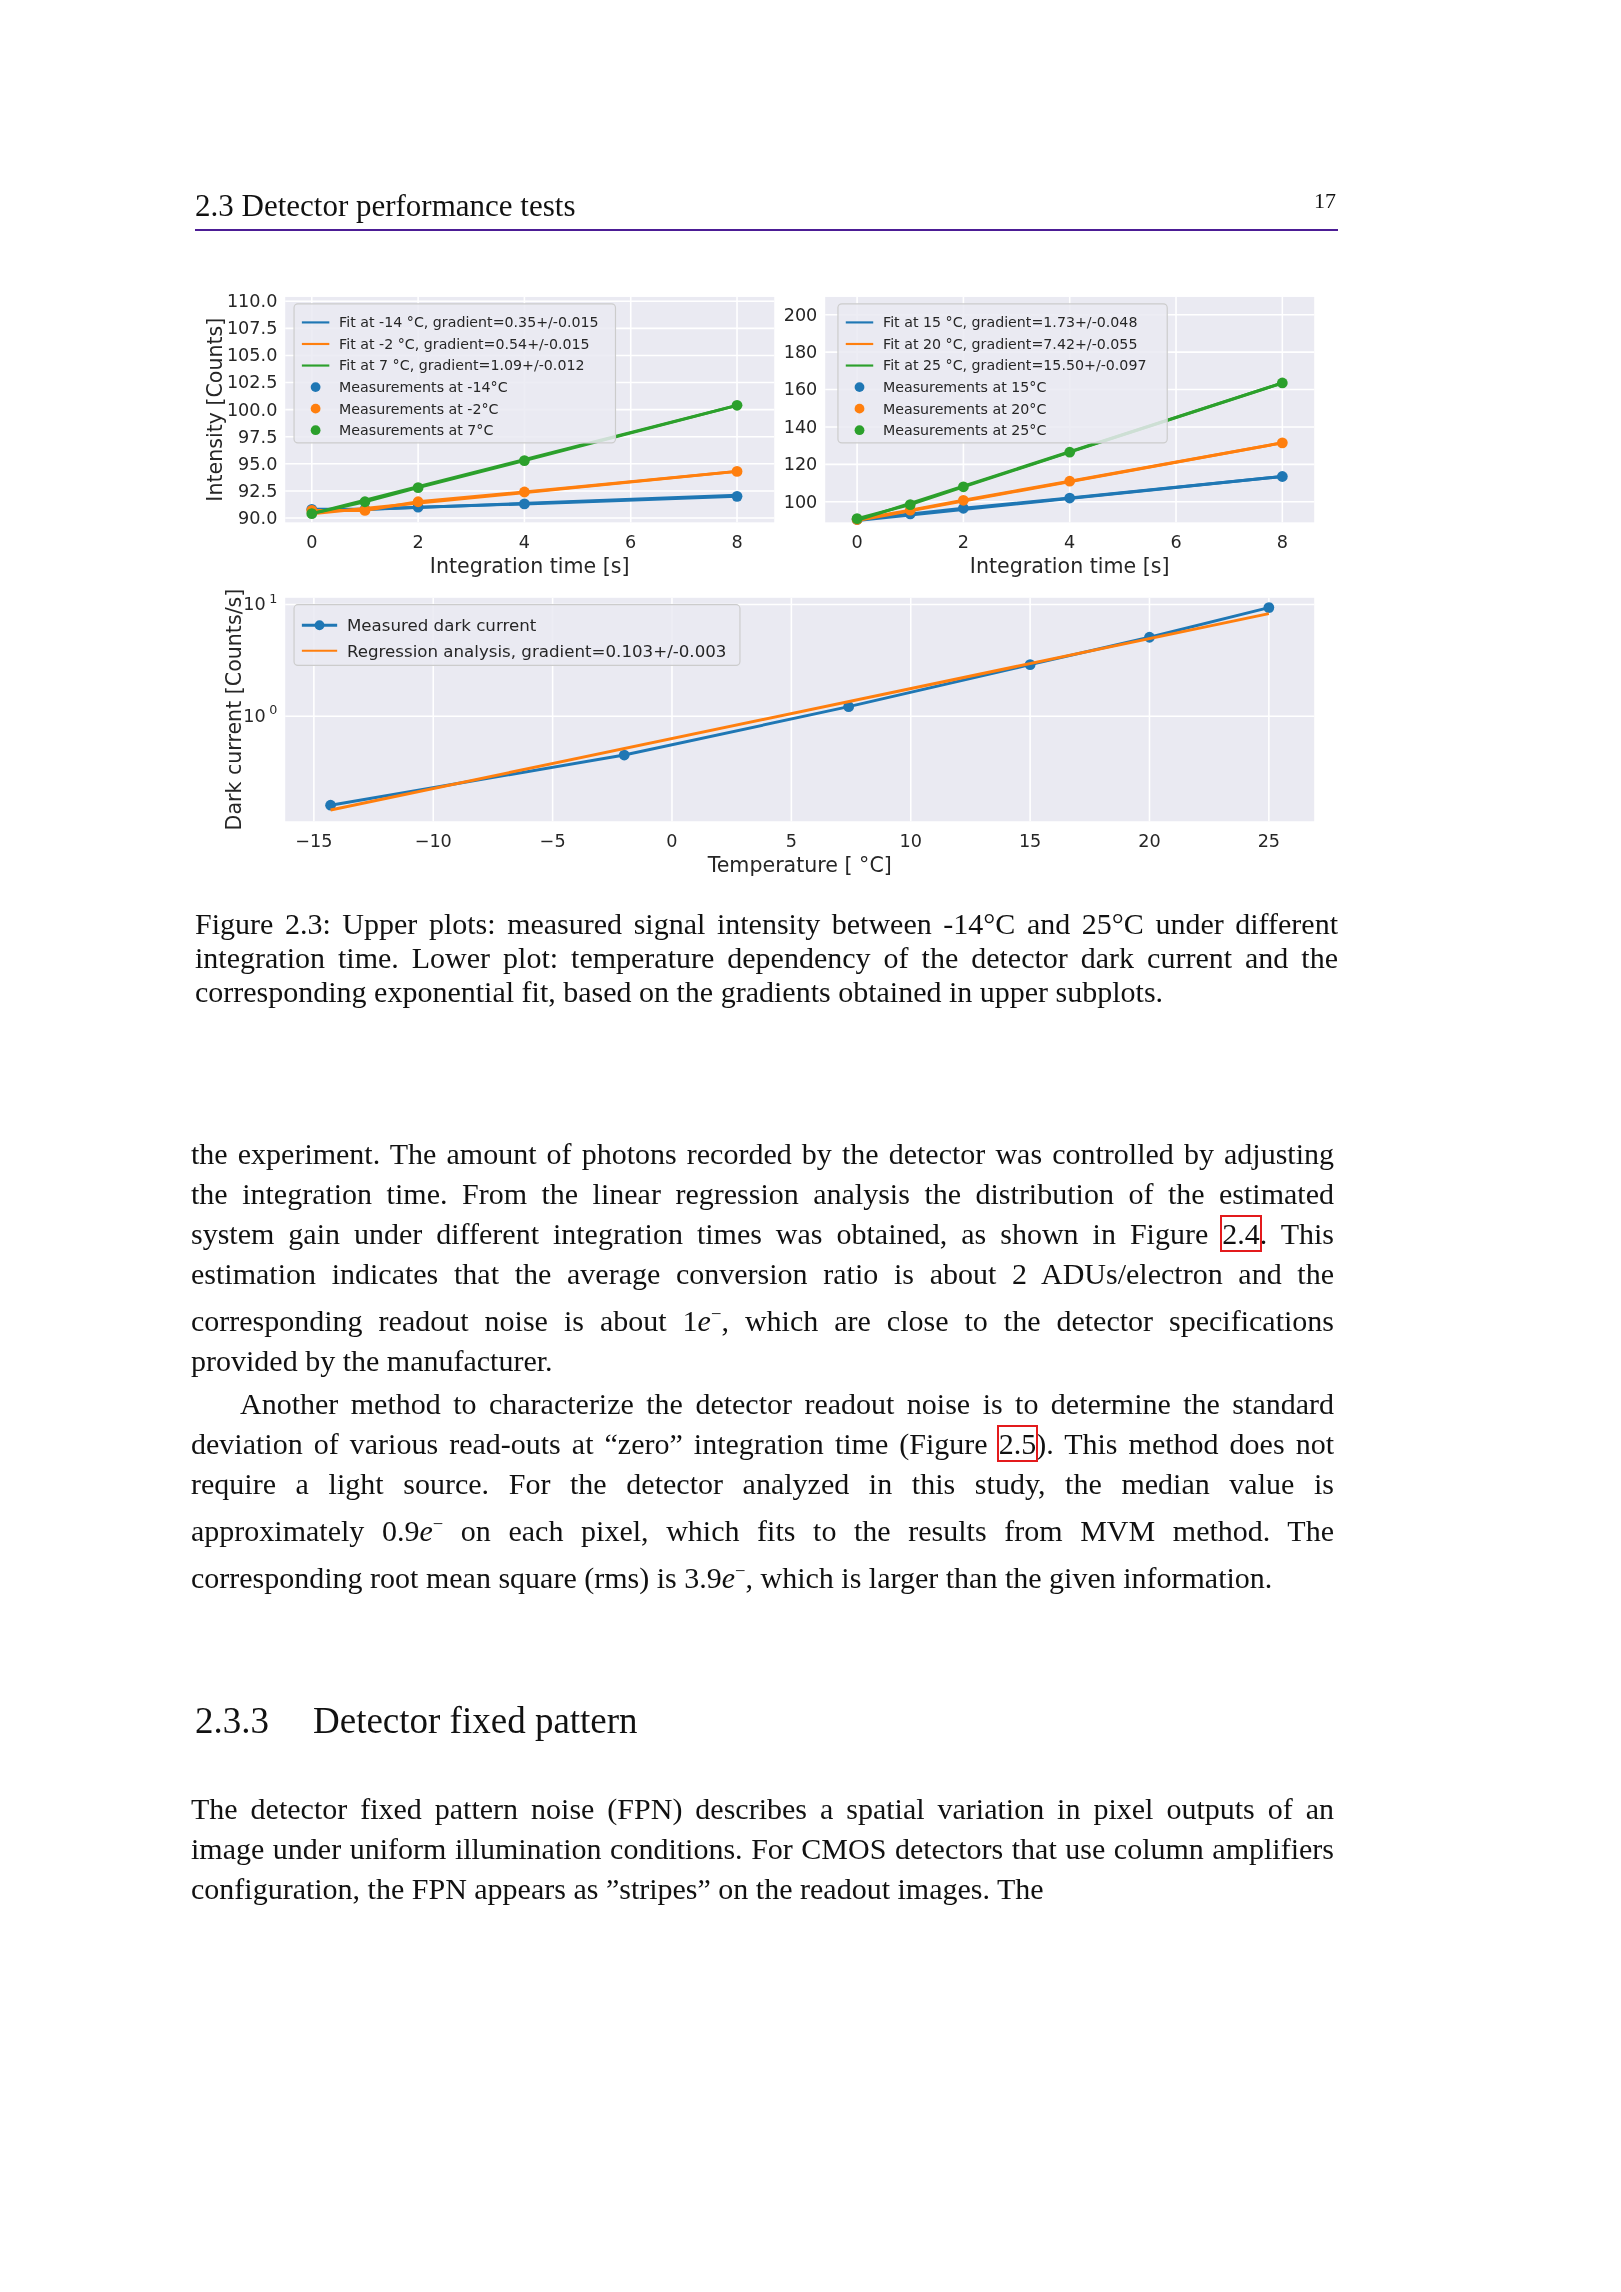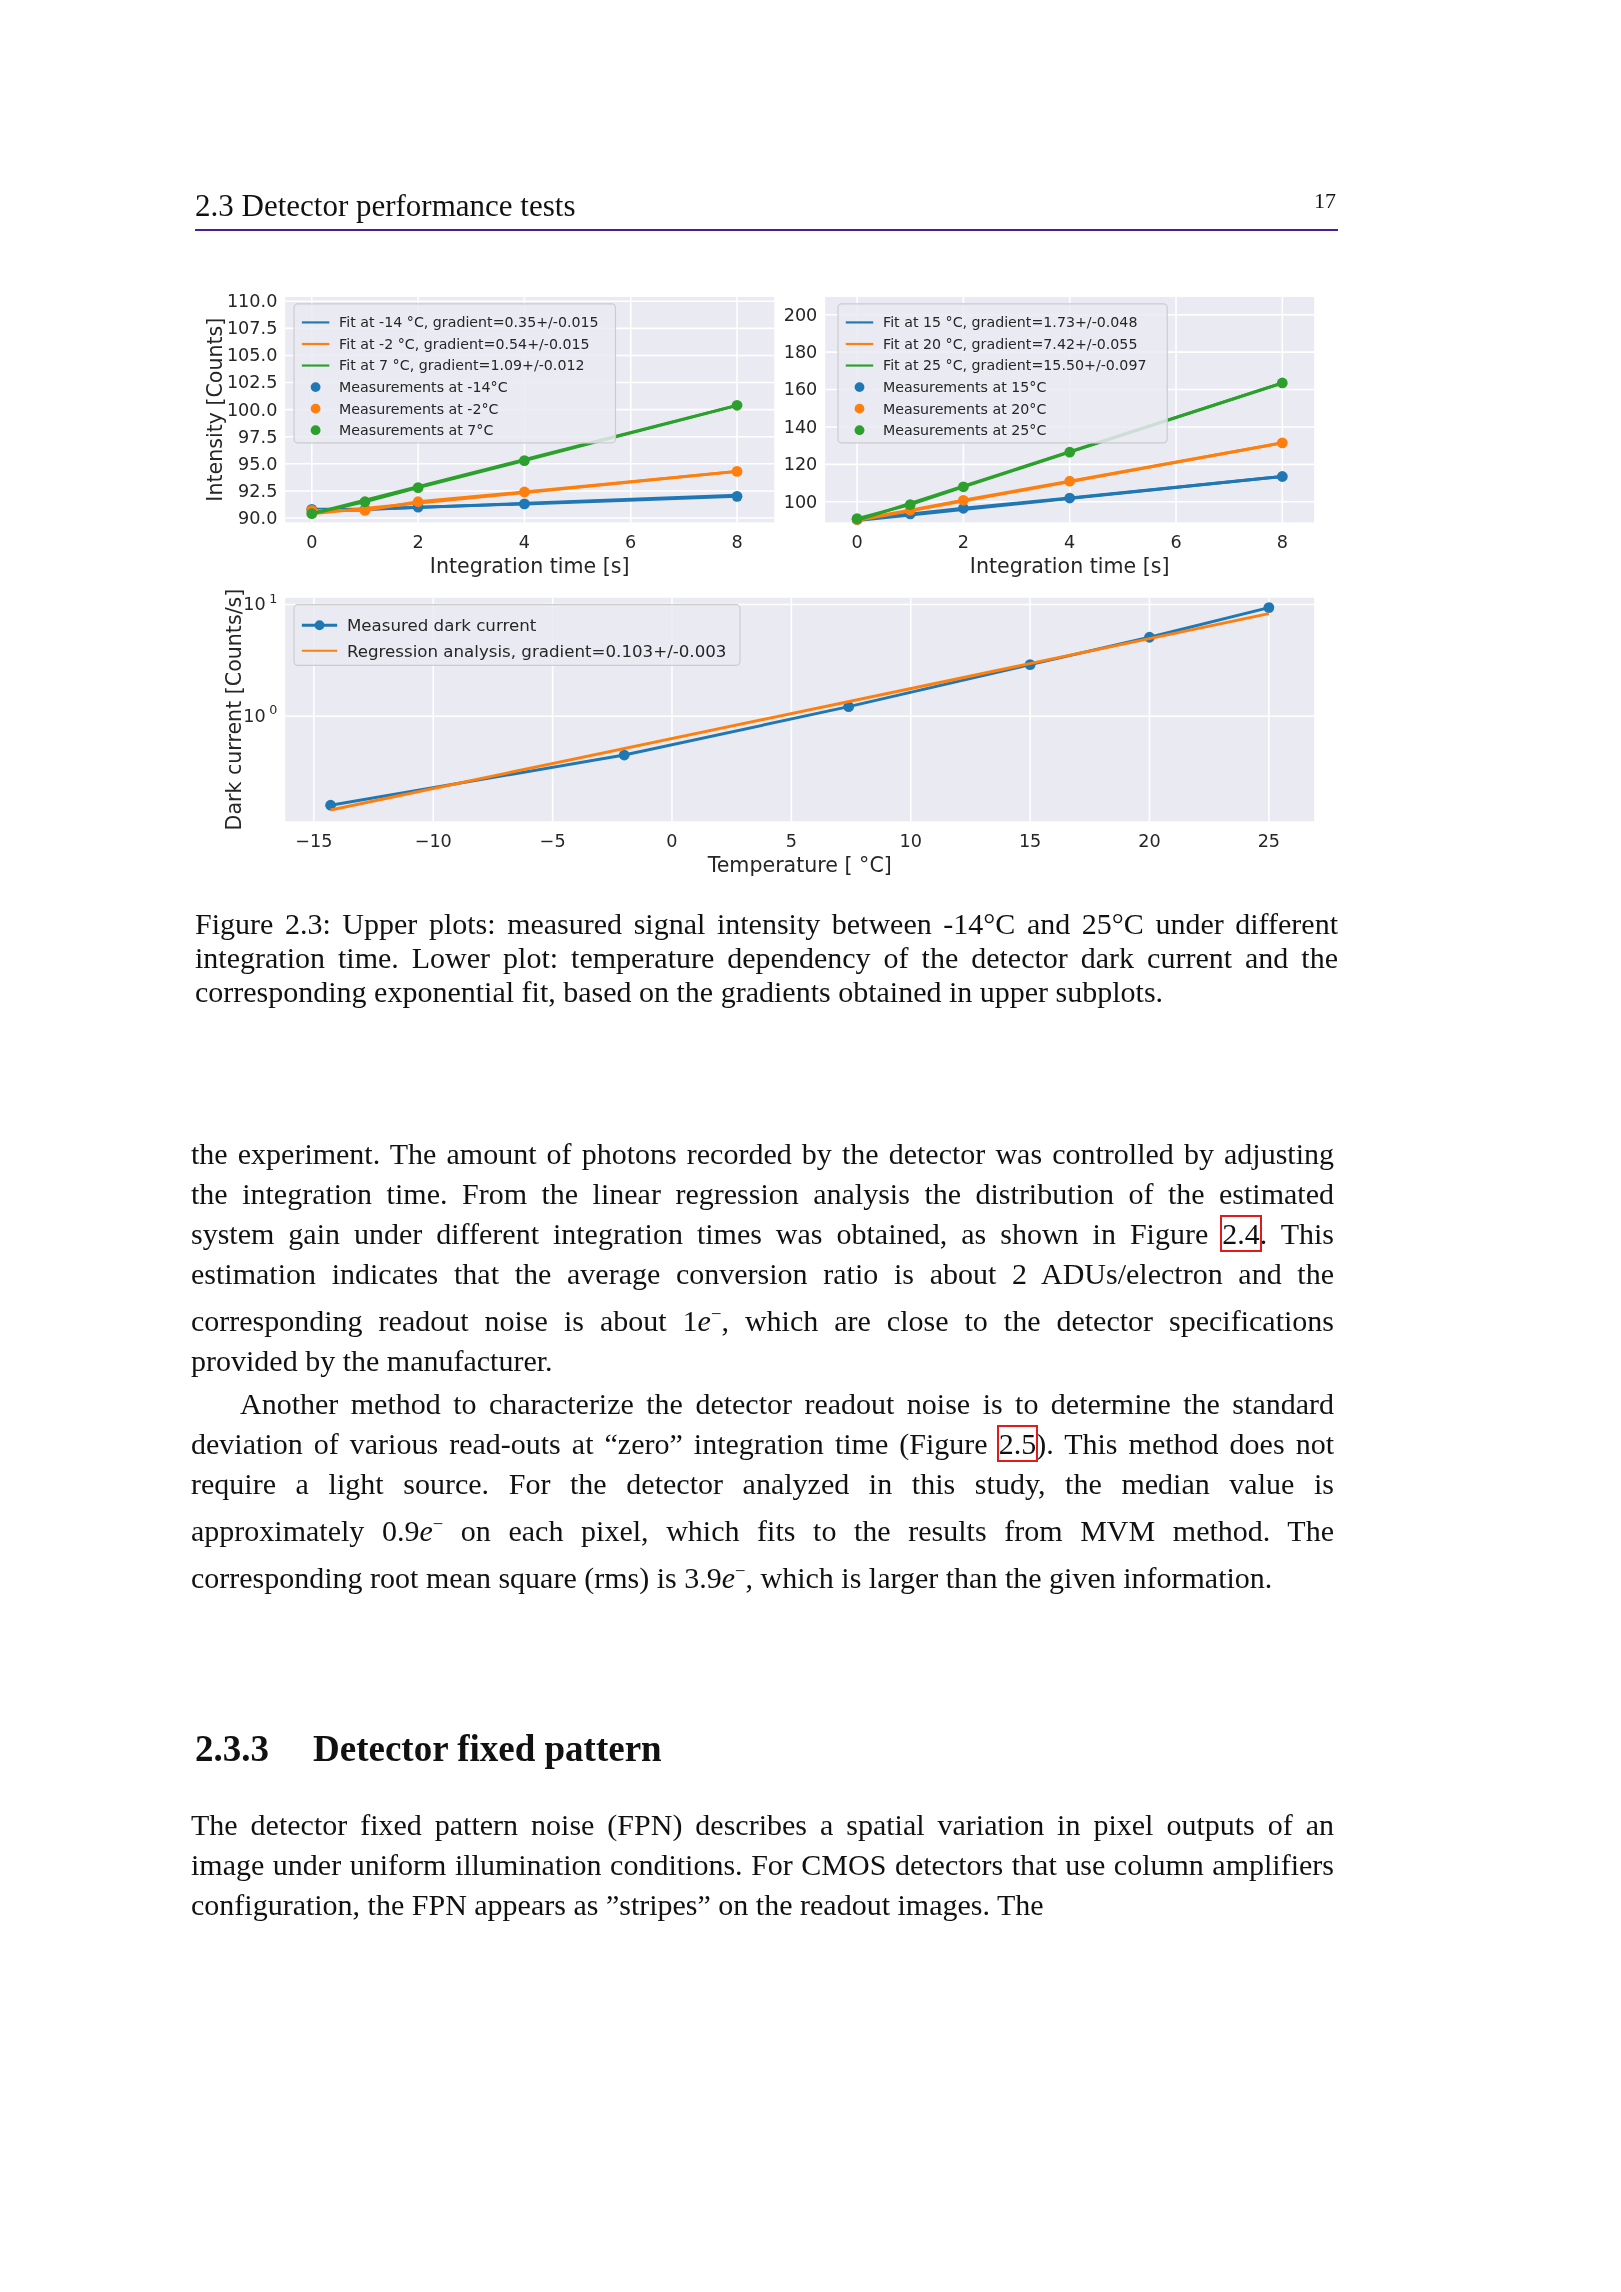--- a/index.html
+++ b/index.html
@@ -10,21 +10,21 @@
   .header .title { position: absolute; left: 0; top: 3.9px; font-size: 31px; }
   .header .pagenum { position: absolute; right: 2px; top: 3.9px; font-size: 22px; }
   svg.fig { position: absolute; left: 0; top: 0; }
   svg text { font-family: "DejaVu Sans", sans-serif; fill: #262626; }
   .caption { position: absolute; left: 195px; top: 907px; width: 1143px; font-size: 30px;
              line-height: 34px; text-align: justify; }
   .para { position: absolute; left: 191px; width: 1143px; font-size: 30px; line-height: 40px;
           text-align: justify; margin: 0; }
   .para.indent { text-indent: 49px; }
   .ref { outline: 2px solid #e31a1c; outline-offset: 0px; }
-  .section { position: absolute; left: 195px; top: 1699px; font-size: 37px; font-weight: bold; margin-top: 28px; }
+  .section { position: absolute; left: 195px; top: 1699px; font-size: 37px; font-weight: normal; }
   .section .num { display: inline-block; width: 118px; }
   sup.minus { font-size: 18.6px; }
   .ital { font-style: italic; }
 </style>
 </head>
 <body>
 
 <div class="header">
   <span class="title">2.3 Detector performance tests</span>
   <span class="pagenum">17</span>
@@ -215,14 +215,14 @@
 </div>
 
 <p class="para" style="top:1134px;"><span>the experiment. The amount of photons recorded by the detector was controlled by adjusting the integration time. From the linear regression analysis the distribution of the estimated system gain under different integration times was obtained, as shown in Figure </span><span class="ref">2.4</span><span>. This estimation indicates that the average conversion ratio is about 2 ADUs/electron and the corresponding readout noise is about 1</span><span class="ital">e</span><sup class="minus">−</sup><span>, which are close to the detector specifications provided by the manufacturer.</span></p>
 
 <p class="para indent" style="top:1384px;"><span>Another method to characterize the detector readout noise is to determine the standard deviation of various read-outs at “zero” integration time (Figure </span><span class="ref">2.5</span><span>). This method does not require a light source. For the detector analyzed in this study, the median value is approximately 0.9</span><span class="ital">e</span><sup class="minus">−</sup><span> on each pixel, which fits to the results from MVM method. The corresponding root mean square (rms) is 3.9</span><span class="ital">e</span><sup class="minus">−</sup><span>, which is larger than the given information.</span></p>
 
 <div class="section">
   <span class="num">2.3.3</span><span>Detector fixed pattern</span>
 </div>
 
-<p class="para" style="top:1789px;margin-top:16px;">The detector fixed pattern noise (FPN) describes a spatial variation in pixel outputs of an image under uniform illumination conditions. For CMOS detectors that use column amplifiers configuration, the FPN appears as ”stripes” on the readout images.  The</p>
+<p class="para" style="top:1789px;">The detector fixed pattern noise (FPN) describes a spatial variation in pixel outputs of an image under uniform illumination conditions. For CMOS detectors that use column amplifiers configuration, the FPN appears as ”stripes” on the readout images.  The</p>
 
 
 </body></html>

